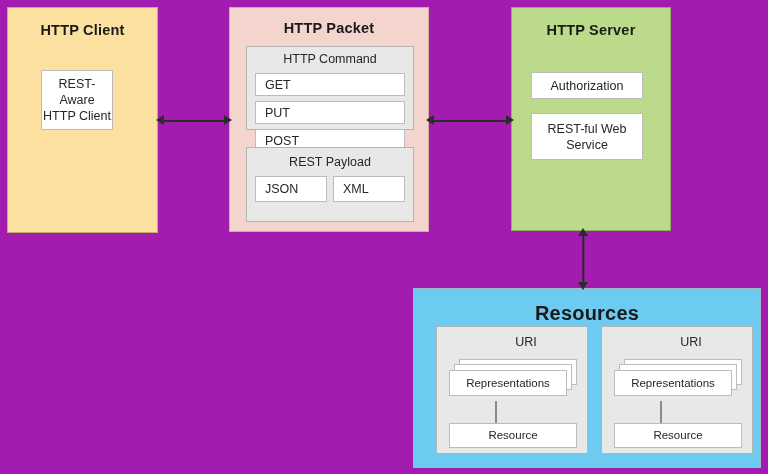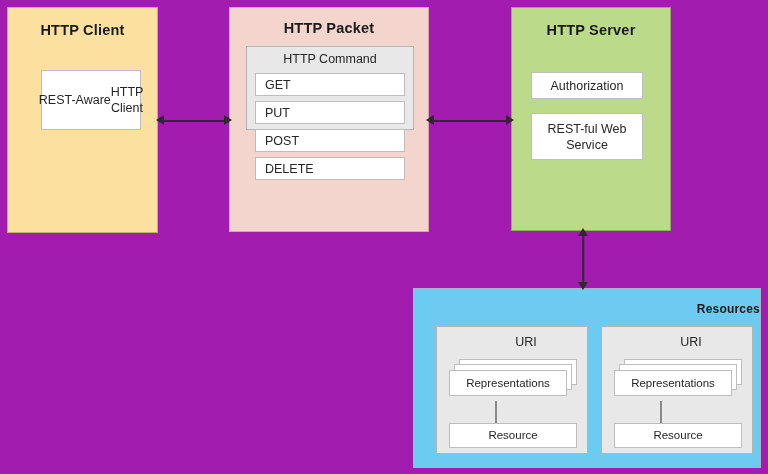--- a/index.html
+++ b/index.html
@@ -26,39 +26,39 @@
   #http-packet { left: 229px; top: 7px;   width: 200px; height: 225px;
                  background: #F3D5CD; border-color: #d3a9a0; }
   #http-server { left: 511px; top: 7px;   width: 160px; height: 224px;
                  background: #BBDB8B; border-color: #8fae5f; }
   #resources   { left: 413px; top: 288px; width: 348px; height: 180px;
                  background: #6DCAF0; border-color: #9cb9c9; }
 
   #http-client .panel-title { font-size: 14.5px; margin-top: 14px; }
   #http-packet .panel-title { font-size: 14.5px; margin-top: 12px; }
   #http-server .panel-title { font-size: 14.5px; margin-top: 14px; }
-  #resources   .panel-title { font-size: 12px; margin-top: 13px; text-align: right; }
+  #resources   .panel-title { font-size: 20px; margin-top: 13px; }
 
   
   .wbox {
     background: #ffffff;
     border: 1px solid #bdbdbd;
     color: #262626;
     font-size: 12.5px;
     display: flex;
     align-items: center;
     justify-content: center;
     text-align: center;
     line-height: 1.28;
   }
 
   
   #rest-aware-client {
-    position: absolute; left: 33px; top: 62px; width: 100px; height: 60px;
-    flex-direction: row;
+    position: absolute; left: 33px; top: 62px; width: 72px; height: 60px;
+    flex-direction: column;
   }
 
   
   .ggroup {
     position: absolute;
     background: #E8E8E8;
     border: 1px solid #b4b4b4;
   }
   .ggroup-title {
     text-align: center;
@@ -164,20 +164,27 @@
     <div class="ggroup" id="http-command">
       <div class="ggroup-title">HTTP Command</div>
       <div class="verb-grid">
         <div class="wbox">GET</div>
         <div class="wbox">PUT</div>
         <div class="wbox">POST</div>
         <div class="wbox">DELETE</div>
       </div>
     </div>
 
+    <div class="ggroup" id="rest-payload">
+      <div class="ggroup-title">REST Payload</div>
+      <div class="payload-grid">
+        <div class="wbox">JSON</div>
+        <div class="wbox">XML</div>
+      </div>
+    </div>
   </div>
 
   <div class="panel" id="http-server">
     <div class="panel-title">HTTP Server</div>
     <div class="wbox" id="authorization">Authorization</div>
     <div class="wbox" id="restful-web-service">
       <span>REST-ful Web</span>
       <span>Service</span>
     </div>
   </div>

